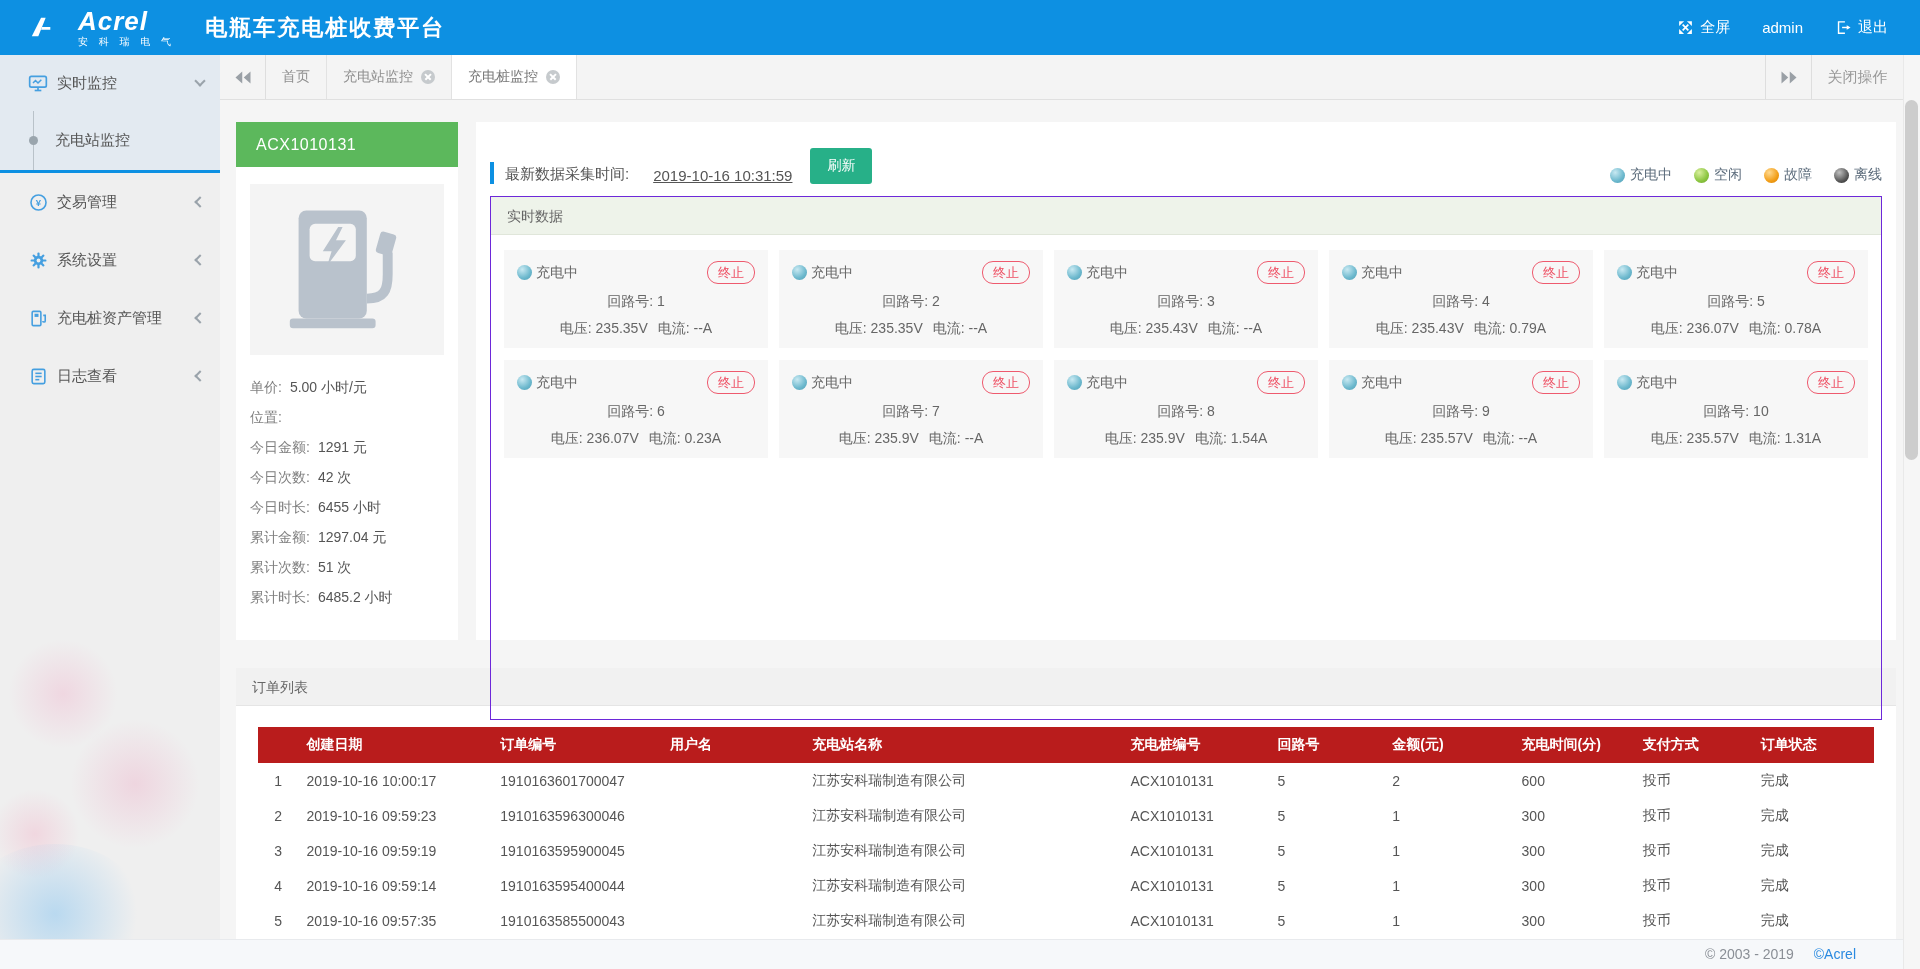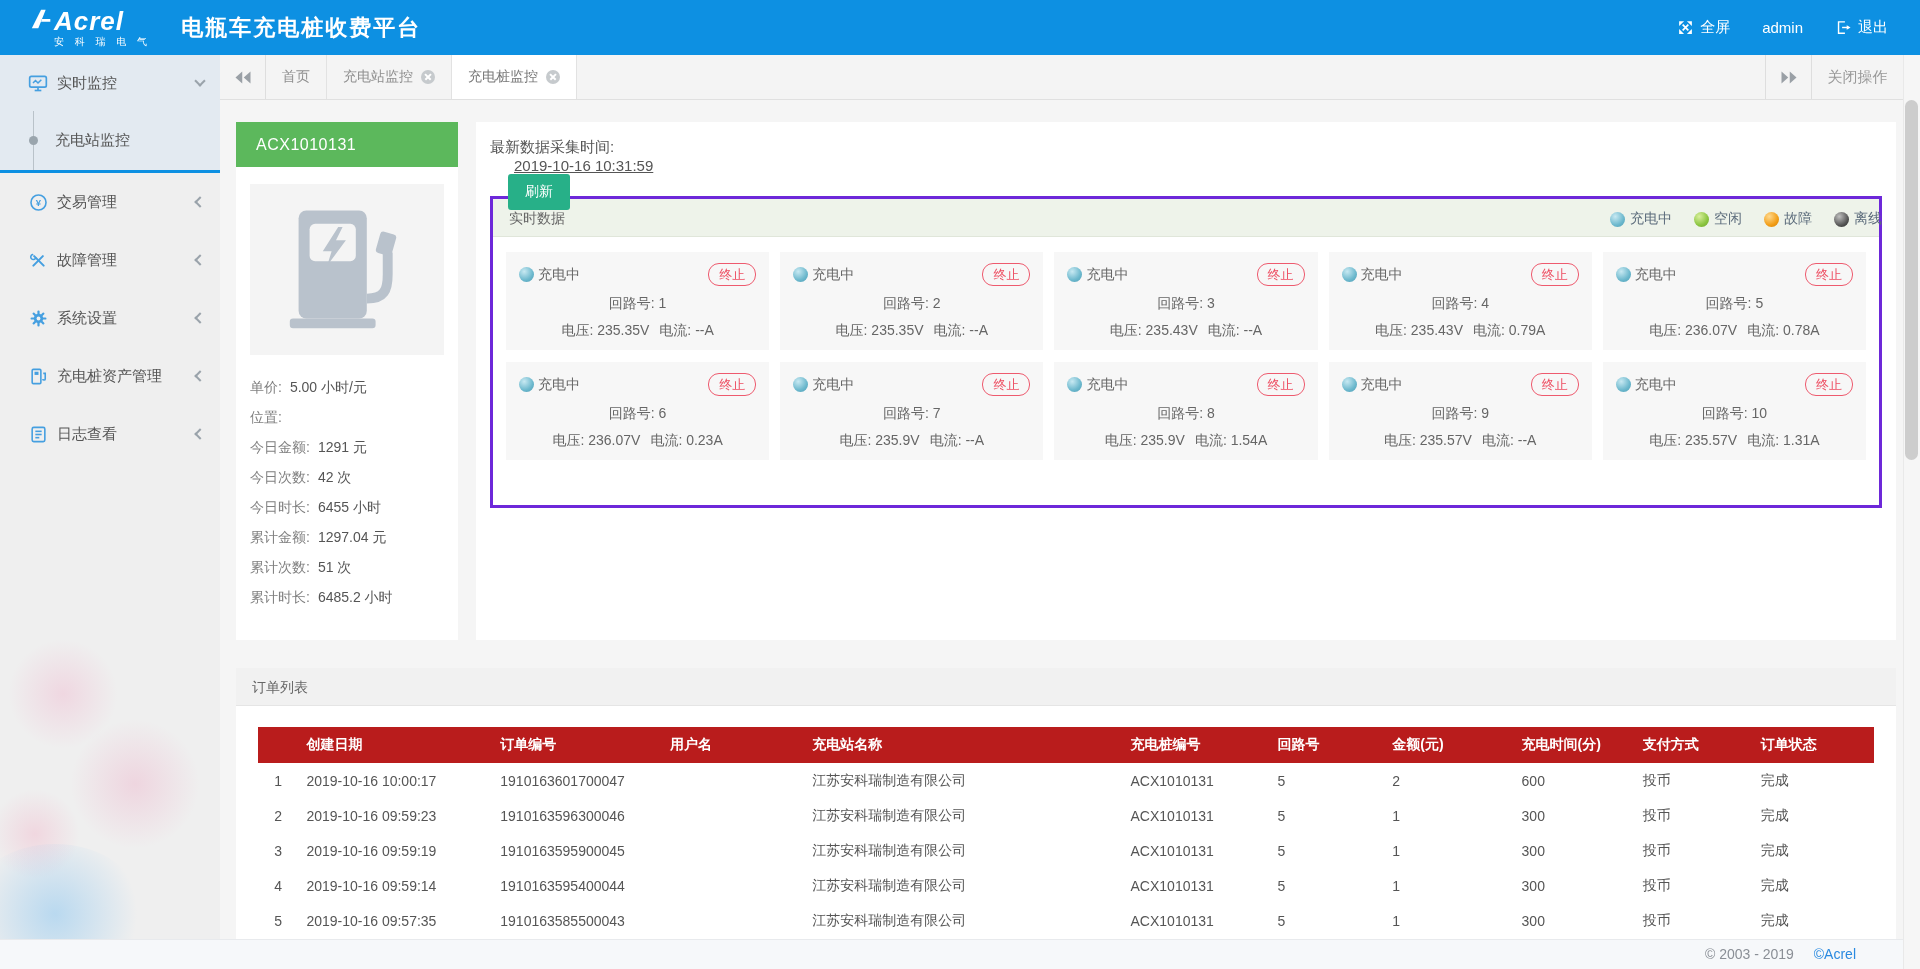--- a/index.html
+++ b/index.html
@@ -1,21 +1,21 @@
 <!DOCTYPE html>
 <html><head>
 <meta charset="utf-8">
 <style>
   * { box-sizing: border-box; margin: 0; padding: 0; }
   html,body { width:1920px; height:969px; overflow:hidden; }
   body { font-family:"Liberation Sans","DejaVu Sans",sans-serif; background:#f5f5f5; position:relative; color:#555; }
 
   
   .topbar { position:absolute; top:0; left:0; width:1920px; height:55px; background:#0d90e2; display:flex; align-items:center; color:#fff; }
-  .logo-block { display:flex; align-items:flex-start; margin-left:30px; gap:0; }
+  .logo-block { display:flex; align-items:center; margin-left:30px; gap:24px; }
   .logo-texts { display:flex; flex-direction:column; line-height:1; }
   .logo-main { font-size:26px; font-weight:bold; font-style:italic; letter-spacing:1px; }
   .logo-sub { font-size:10px; letter-spacing:4px; margin-top:3px; }
   .app-title { font-size:22px; font-weight:bold; letter-spacing:2px; margin-left:30px; }
   .topbar-right { margin-left:auto; margin-right:32px; display:flex; align-items:center; gap:10px; font-size:15px; }
   .topbar-right .grp { display:flex; align-items:center; gap:6px; cursor:pointer; }
   .topbar-right .sep { width:12px; }
 
   
   .tabbar { position:absolute; top:55px; left:220px; right:0; height:45px; background:#f4f4f4; border-bottom:1px solid #e0e0e0; display:flex; align-items:stretch; padding-right:17px; }
@@ -54,34 +54,34 @@
 
   .pile-card { width:222px; background:#fff; flex:none; }
   .pile-header { height:45px; background:#5cb85c; color:#fff; font-size:16px; line-height:45px; padding-left:20px; letter-spacing:.5px; }
   .pile-body { padding:17px 14px 0; }
   .pile-icon-box { background:#f4f4f4; height:171px; display:flex; align-items:center; justify-content:center; margin-bottom:18px; }
   .stat-line { height:30px; display:flex; align-items:center; font-size:14px; }
   .stat-label { color:#808080; margin-right:8px; white-space:nowrap; }
   .stat-value { color:#555; }
 
   .monitor-panel { flex:1; background:#fff; padding:16px 14px; }
-  .info-row { display:flex; align-items:flex-start; height:46px; margin-bottom:12px;flex-direction:column; }
+  .info-row { display:flex; align-items:flex-end; height:46px; margin-bottom:12px; }
   .vbar { width:4px; height:22px; background:#0d90e2; margin-right:11px; }
   .collect-label,.collect-time { font-size:15px; color:#555; }
   .collect-time { margin-left:24px;text-decoration:underline; }
   .refresh-btn { margin-left:18px; background:#27b088; color:#fff; border:none; border-radius:3px; padding:9px 17px; font-size:14px; cursor:pointer; font-family:inherit; }
   .legend { margin-left:auto; display:flex; align-items:center; gap:22px; font-size:14px; color:#5b6b7b; }
   .legend .li { display:flex; align-items:center; gap:5px; }
   .orb { display:inline-block; width:15px; height:15px; border-radius:50%; flex:none; }
   .orb-charging { background:radial-gradient(circle at 35% 30%, #c8e9f2, #6cb8cd 60%, #4e9db4); }
   .orb-idle { background:radial-gradient(circle at 35% 30%, #d9ef9d, #8bc540 60%, #6fa32c); }
   .orb-fault { background:radial-gradient(circle at 35% 30%, #ffd98f, #f29e18 60%, #d47f00); }
   .orb-offline { background:radial-gradient(circle at 35% 30%, #bfbfbf, #555 62%, #222); }
 
-  .rt-box { border:3px solid #6d28d9; height:312px; }
+  .rt-box { border:1px solid #6d28d9; height:524px; }
   .rt-header { height:38px; background:#eef3ea; border-bottom:1px solid #e0e6da; line-height:38px; padding-left:16px; font-size:14px; color:#666; }
   .rt-grid { display:grid; grid-template-columns:repeat(5,1fr); gap:12px 11px; padding:15px 13px; }
   .circuit-card { background:#f7f7f7; height:98px; padding:11px 13px 0; }
   .cc-top { display:flex; align-items:center; }
   .cc-status { margin-left:4px; font-size:14px; color:#666; }
   .stop-btn { margin-left:auto; background:transparent; border:1px solid #ee5a6e; color:#ee4f63; border-radius:11px; padding:1.5px 10px; font-size:13px; cursor:pointer; font-family:inherit; }
   .cc-line { text-align:center; margin-top:9px; font-size:14px; color:#666; }
   .cc-line .sp { display:inline-block; width:10px; }
 
   .orders-panel { margin-top:28px; background:#fff; height:271px; overflow:hidden; }
@@ -187,31 +187,20 @@
     </div>
   </div>
   <div class="menu-item plain">
     <span class="mi-icon">
       <svg viewBox="0 0 24 24" width="19" height="19">
           <circle cx="12" cy="12" r="9.5" fill="none" stroke="#459fe0" stroke-width="2"></circle>
           <text x="12" y="16.5" text-anchor="middle" font-size="12" font-weight="bold" fill="#459fe0">¥</text>
         </svg>
     </span>
     <span>交易管理</span>
-    <span class="chev chev-left"></span>
-  </div>
-  <div class="menu-item plain">
-    <span class="mi-icon">
-      <svg viewBox="0 0 24 24" width="19" height="19" fill="none" stroke="#459fe0" stroke-linecap="round">
-          <path d="M6.5 6.5 L18.5 18.5" stroke-width="2.6"></path>
-          <path d="M17.5 6.5 L5.5 18.5" stroke-width="2.6"></path>
-          <path d="M4.5 4.5 a3.2 3.2 0 1 0 4 4" stroke-width="2"></path>
-        </svg>
-    </span>
-    <span>故障管理</span>
     <span class="chev chev-left"></span>
   </div>
   <div class="menu-item plain">
     <span class="mi-icon">
       <svg viewBox="0 0 24 24" width="19" height="19" fill="#459fe0">
           <rect x="10.6" y="2" width="2.8" height="5" rx="1.2"></rect>
           <rect x="10.6" y="17" width="2.8" height="5" rx="1.2"></rect>
           <rect x="2" y="10.6" width="5" height="2.8" rx="1.2"></rect>
           <rect x="17" y="10.6" width="5" height="2.8" rx="1.2"></rect>
           <rect x="10.6" y="2" width="2.8" height="5" rx="1.2" transform="rotate(45 12 12)"></rect>

